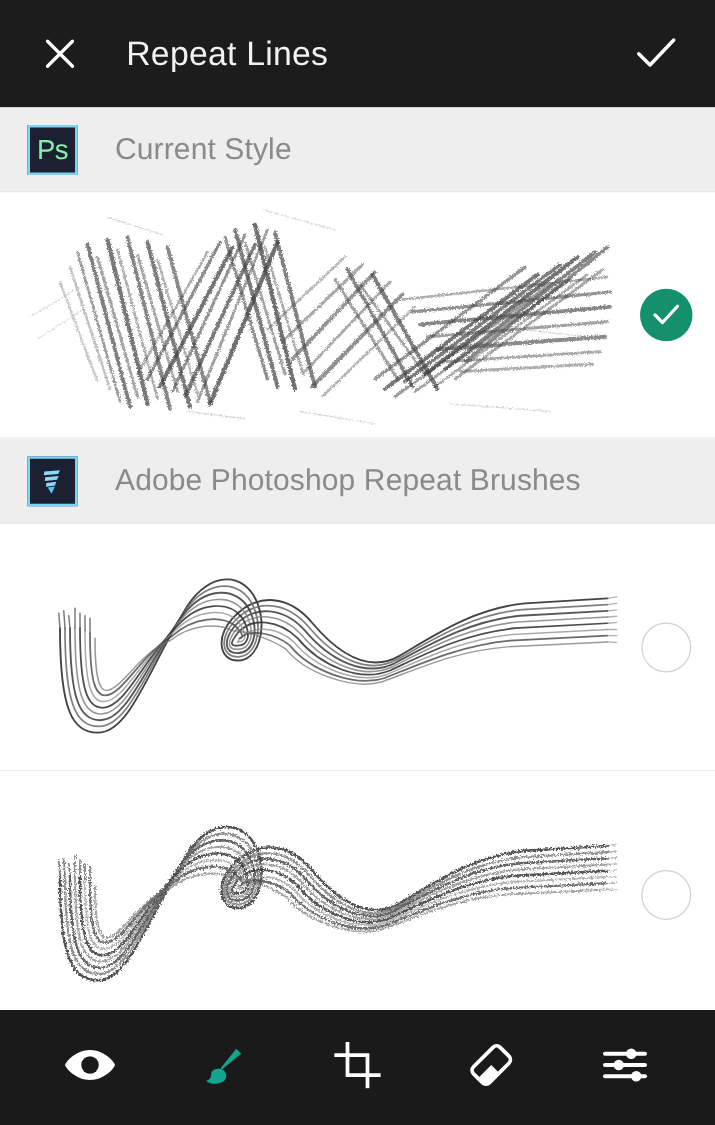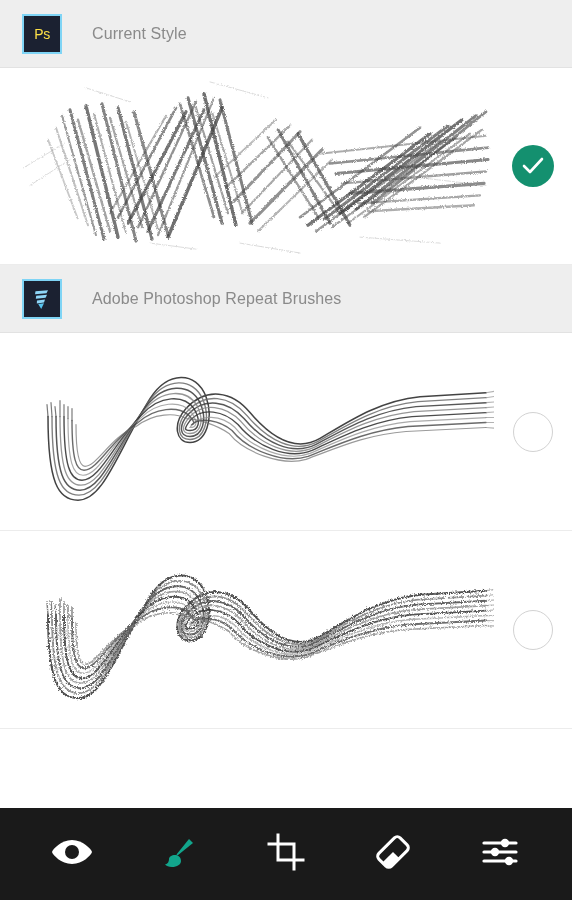--- a/index.html
+++ b/index.html
@@ -32,24 +32,24 @@
   
   .section-header {
     height: 68px; background: #eeeeee;
     display: flex; align-items: center; padding-left: 22px;
     border-bottom: 1px solid #e2e2e2;
   }
   .app-icon {
     width: 40px; height: 40px; flex: 0 0 auto;
     background: #1b2131; border: 2px solid #7fd4f5;
     display: flex; align-items: center; justify-content: center;
-    font-size: 14px; color: #fde047; font-weight: 500; letter-spacing: -0.5px;
+    font-size: 22px; color: #86efac; font-weight: 500; letter-spacing: -0.5px;
   }
   .section-label {
-    margin-left: 30px; font-size: 16px; color: #8a8a8a; font-weight: 400;
+    margin-left: 30px; font-size: 24px; color: #8a8a8a; font-weight: 400;
     letter-spacing: 0.1px; white-space: nowrap;
   }
 
   
   .brush-row {
     position: relative; background: #ffffff;
     display: flex; align-items: center;
     border-bottom: 1px solid #ececec;
   }
   .brush-row.tall { height: 197px; }
@@ -73,20 +73,33 @@
   .tool {
     width: 64px; height: 64px; display: flex; align-items: center; justify-content: center;
     cursor: pointer;
   }
 </style>
 </head>
 <body>
 
 <div class="app">
 
+  <div class="header">
+    <div class="header-close">
+      <svg width="28" height="28" viewBox="0 0 28 28" aria-hidden="true">
+        <path d="M4 4 L24 24 M24 4 L4 24" stroke="#ffffff" stroke-width="2.6" stroke-linecap="round" fill="none"></path>
+      </svg>
+    </div>
+    <div class="header-title">Repeat Lines</div>
+    <div class="header-confirm">
+      <svg width="34" height="28" viewBox="0 0 34 28" aria-hidden="true">
+        <path d="M3 14 L12 23 L31 3" stroke="#ffffff" stroke-width="2.8" stroke-linecap="round" stroke-linejoin="round" fill="none"></path>
+      </svg>
+    </div>
+  </div>
 
   <div class="body">
 
     <div class="section-header">
       <div class="app-icon">
         <span>Ps</span>
       </div>
       <div class="section-label">Current Style</div>
     </div>
 

